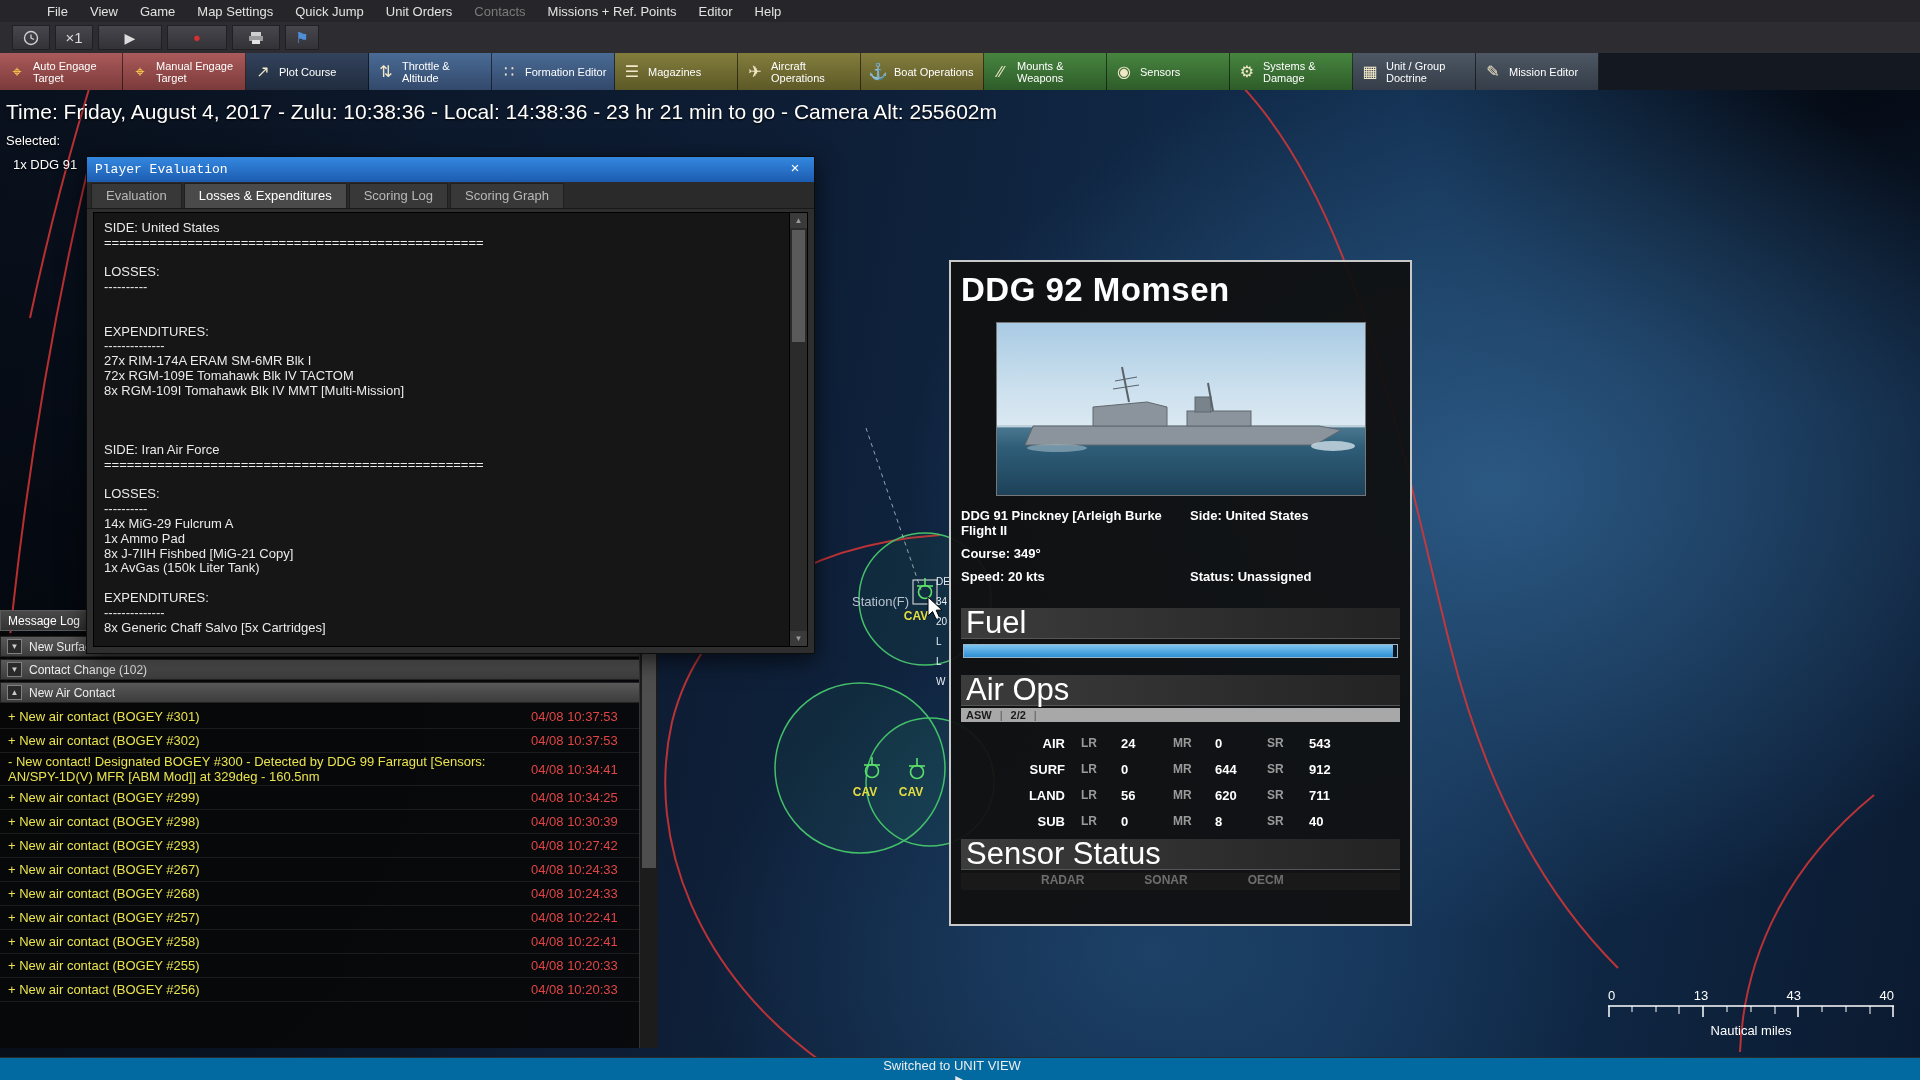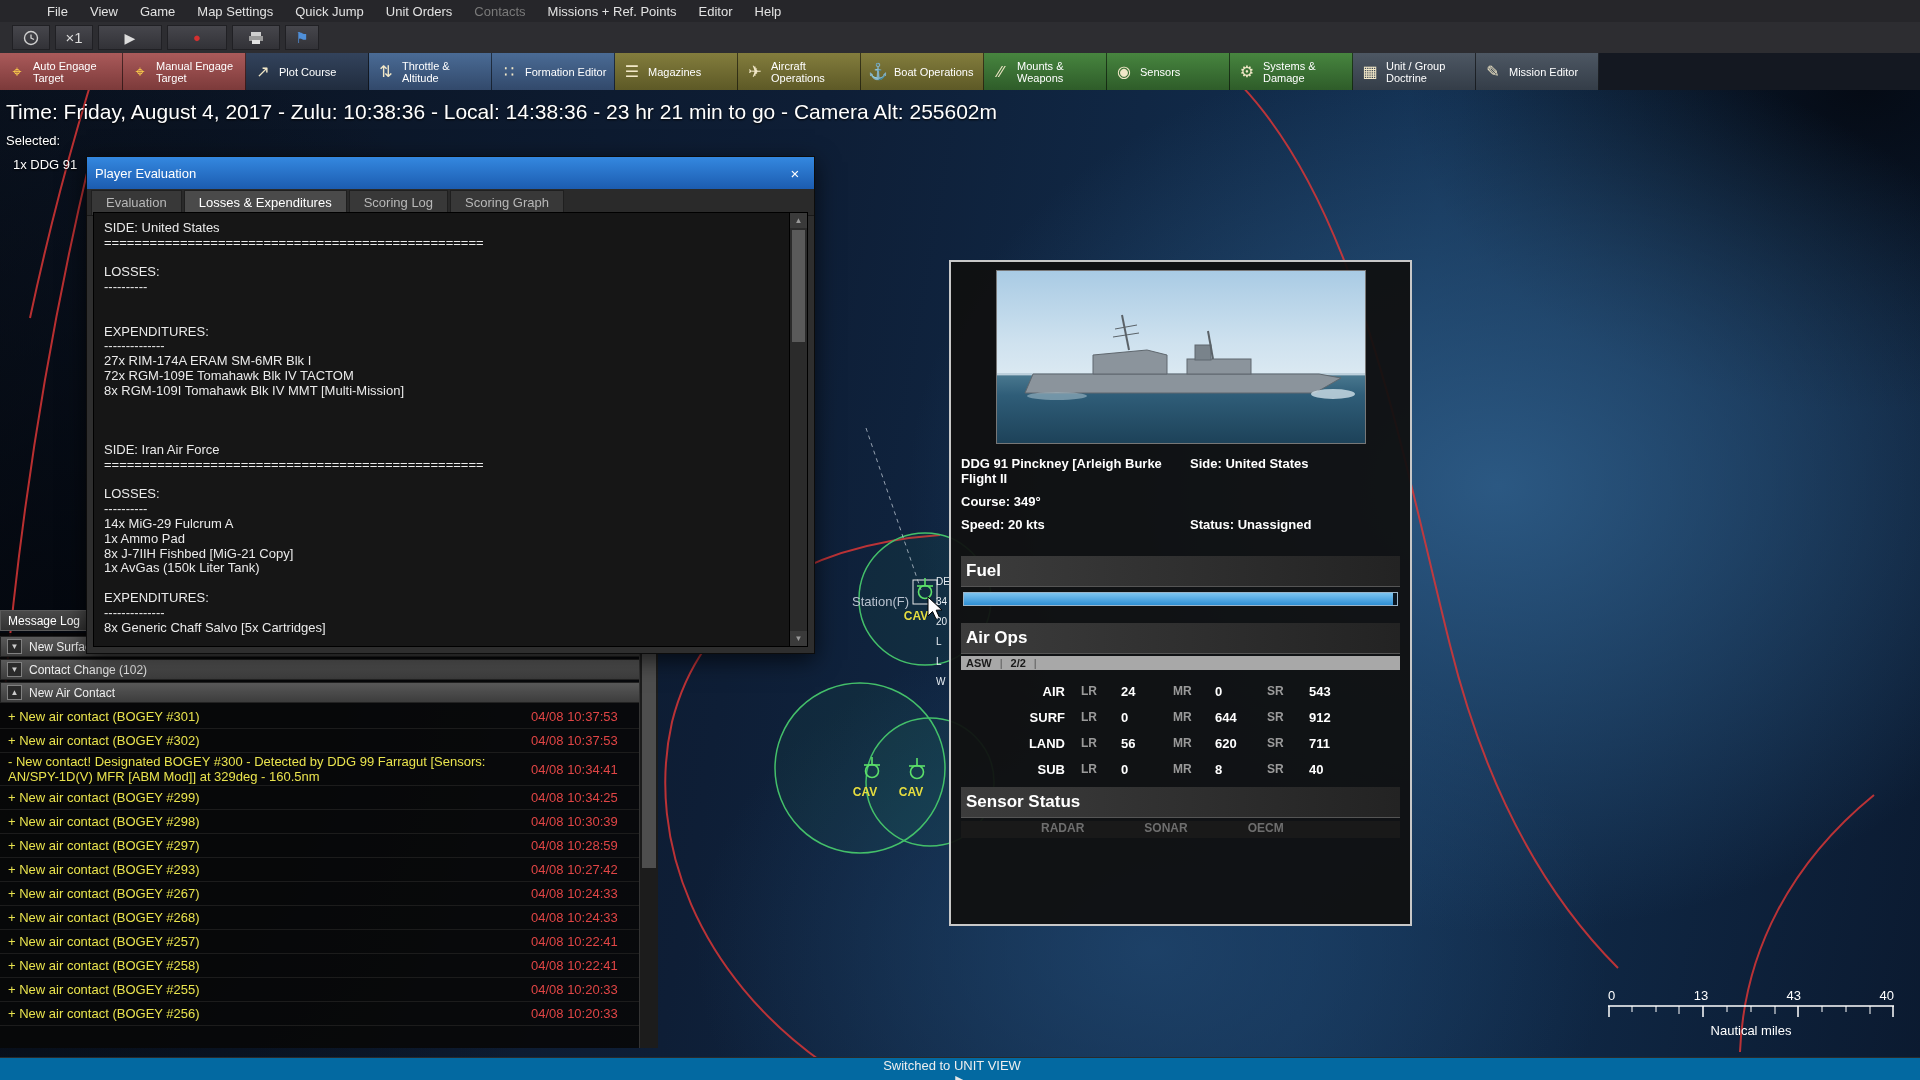--- a/index.html
+++ b/index.html
@@ -44,22 +44,22 @@
   .g-green{background:linear-gradient(#47853f,#2e5c29);}
   .g-gray{background:linear-gradient(#4d5763,#343d48);}
   
   .time-display{position:absolute;top:100px;left:6px;z-index:3;color:#fff;font-size:21px;
                 text-shadow:0 1px 2px #000;white-space:nowrap;}
   .selected-label{position:absolute;top:133px;left:6px;z-index:3;color:#fff;font-size:13px;text-shadow:0 1px 2px #000;}
   .selected-value{position:absolute;top:157px;left:13px;z-index:3;color:#fff;font-size:13px;text-shadow:0 1px 2px #000;}
   
   .pe-dialog{position:absolute;left:86px;top:156px;width:729px;height:498px;z-index:10;
              background:#2e2e2e;border:1px solid #0c0c0c;box-shadow:0 6px 22px rgba(0,0,0,.65);box-sizing:border-box;}
-  .pe-title{height:32px;background:linear-gradient(#3488e0,#1c5cb0);color:#fff;font-size:13px;
-            display:flex;align-items:center;padding:0 8px;}
+  .pe-title{height:25px;background:linear-gradient(#3488e0,#1c5cb0);color:#fff;font-size:13px;
+            display:flex;align-items:center;padding:0 8px;font-family:Liberation Mono, monospace;}
   .pe-close{margin-left:auto;width:22px;text-align:center;font-size:15px;color:#fff;cursor:default;}
   .pe-tabs{height:27px;background:#2a2a2a;display:flex;align-items:flex-end;padding:3px 4px 0;gap:2px;
            border-bottom:1px solid #191919;box-sizing:border-box;}
   .pe-tab{padding:4px 14px 5px;font-size:13px;color:#b8b8b8;background:#383838;
           border:1px solid #1f1f1f;border-bottom:none;}
   .pe-tab.active{background:#4a4a4a;color:#fff;}
   .pe-body{position:absolute;top:55px;left:6px;right:6px;bottom:6px;background:#161616;
            border:1px solid #000;display:flex;}
   .pe-text{flex:1;margin:0;padding:8px 10px;font-size:13px;line-height:14.8px;color:#eaeaea;
            white-space:pre-wrap;overflow:hidden;font-family:"Liberation Sans",sans-serif;}
@@ -91,21 +91,21 @@
               background:rgba(16,16,16,.94);border:2px solid #c8c8c8;box-sizing:border-box;
               padding:8px 10px;color:#fff;}
   .up-title{font-size:33px;font-weight:bold;letter-spacing:.5px;margin-bottom:12px;line-height:40px;}
   .up-photo{width:370px;height:174px;margin:0 auto;border:1px solid #777;box-sizing:border-box;}
   .up-photo svg{display:block;}
   .up-caption{display:flex;margin-top:12px;font-size:13px;font-weight:bold;}
   .up-cap-left{flex:1;}
   .up-col-right{width:210px;flex:none;}
   .up-row{display:flex;font-size:13px;font-weight:bold;margin-top:8px;}
   .up-row .left{flex:1;}
-  .up-h{margin-top:24px;font-size:17px;font-weight:bold;line-height:28px;padding:1px 5px;
+  .up-h{margin-top:24px;font-size:31px;font-weight:normal;line-height:28px;padding:1px 5px;
         background:linear-gradient(90deg,#3c3c3c,#232323);border-bottom:1px solid #555;}
   .up-h.tight{margin-top:17px;}
   .up-h.weap{margin-top:12px;}
   .up-h.sens{margin-top:5px;}
   .fuel-track{margin:5px 2px 0;height:12px;border:1px solid #9ab4c8;background:#0a1622;}
   .fuel-fill{height:100%;background:linear-gradient(#7cc4f0,#2e8fd4);width:99%;}
   .air-strip{margin-top:2px;height:14px;background:#a8a8a8;display:flex;align-items:center;
              font-size:11px;font-weight:bold;color:#1a1a1a;padding:0 5px;gap:8px;}
   .air-div{color:#555;font-weight:normal;}
   .wrows{margin-top:8px;}
@@ -364,24 +364,20 @@
     </div>
     <div class="mrow">
       <span class="mtext">+ New air contact (BOGEY #299)</span>
       <span class="mtime">04/08 10:34:25</span>
     </div>
     <div class="mrow">
       <span class="mtext">+ New air contact (BOGEY #298)</span>
       <span class="mtime">04/08 10:30:39</span>
     </div>
     <div class="mrow">
-      <span class="mtext">+ New air contact (BOGEY #297)</span>
-      <span class="mtime">04/08 10:28:59</span>
-    </div>
-    <div class="mrow">
       <span class="mtext">+ New air contact (BOGEY #293)</span>
       <span class="mtime">04/08 10:27:42</span>
     </div>
     <div class="mrow">
       <span class="mtext">+ New air contact (BOGEY #267)</span>
       <span class="mtime">04/08 10:24:33</span>
     </div>
     <div class="mrow">
       <span class="mtext">+ New air contact (BOGEY #268)</span>
       <span class="mtime">04/08 10:24:33</span>
@@ -402,20 +398,21 @@
       <span class="mtext">+ New air contact (BOGEY #256)</span>
       <span class="mtime">04/08 10:20:33</span>
     </div>
   </div>
   <div class="mscroll">
     <div class="m-thumb"></div>
   </div>
 </div>
 
 <div class="unit-panel">
+  <div class="up-title">DDG 92 Momsen</div>
   <div class="up-photo">
     <svg width="368" height="172" viewBox="0 0 368 172" preserveAspectRatio="none">
       <defs>
         <linearGradient id="sky" x1="0" y1="0" x2="0" y2="1">
           <stop offset="0" stop-color="#a9cbe4"></stop>
             <stop offset="0.7" stop-color="#cfe2ef"></stop>
             <stop offset="1" stop-color="#dbe9f2"></stop>
         </linearGradient>
         <linearGradient id="sea" x1="0" y1="0" x2="0" y2="1">
           <stop offset="0" stop-color="#49788f"></stop>

